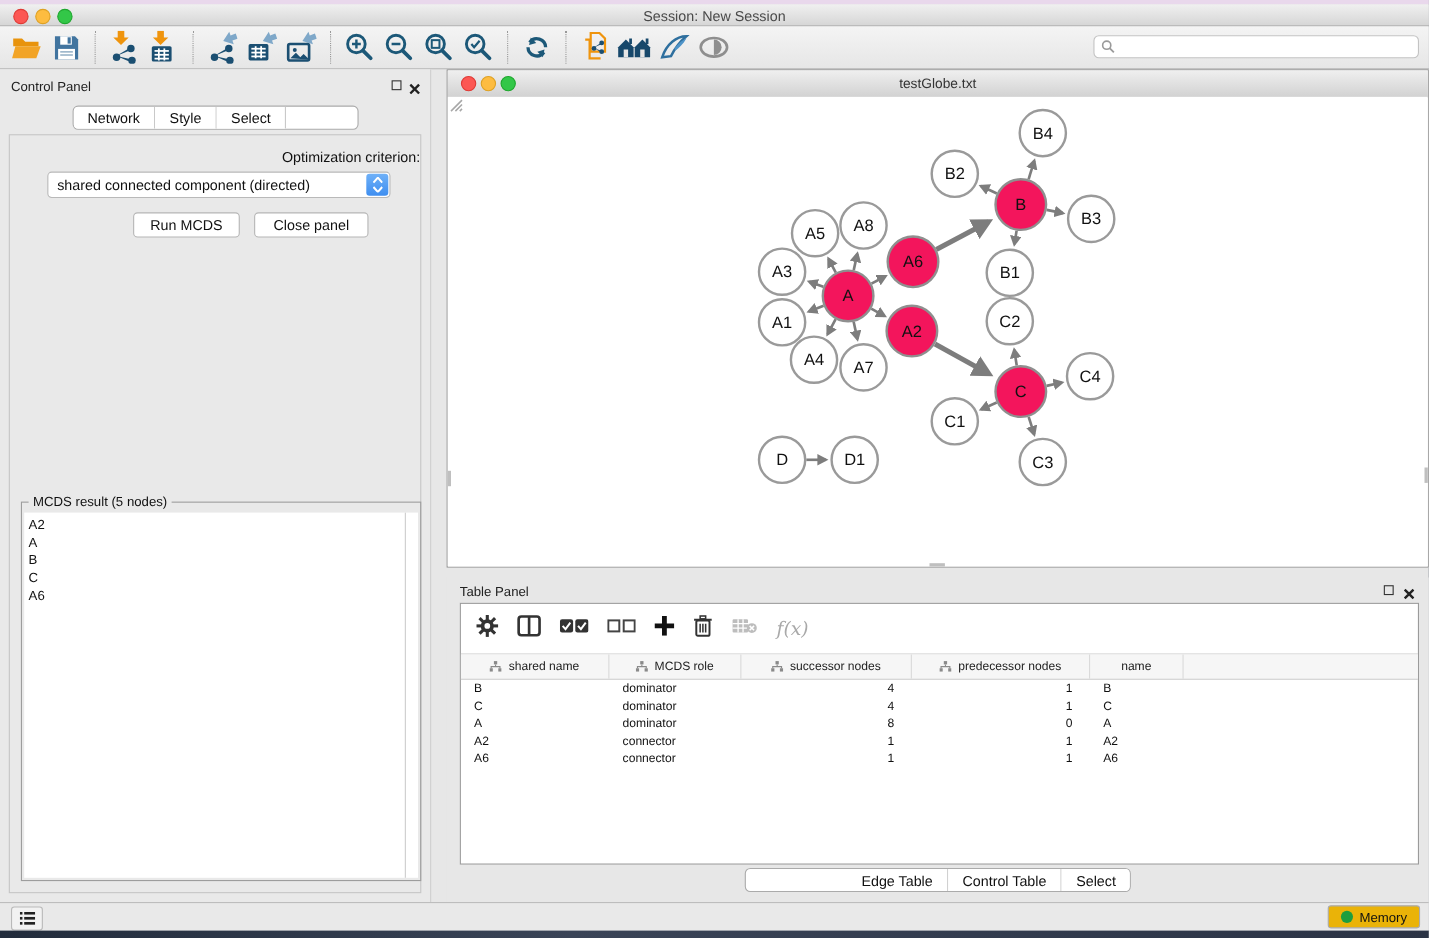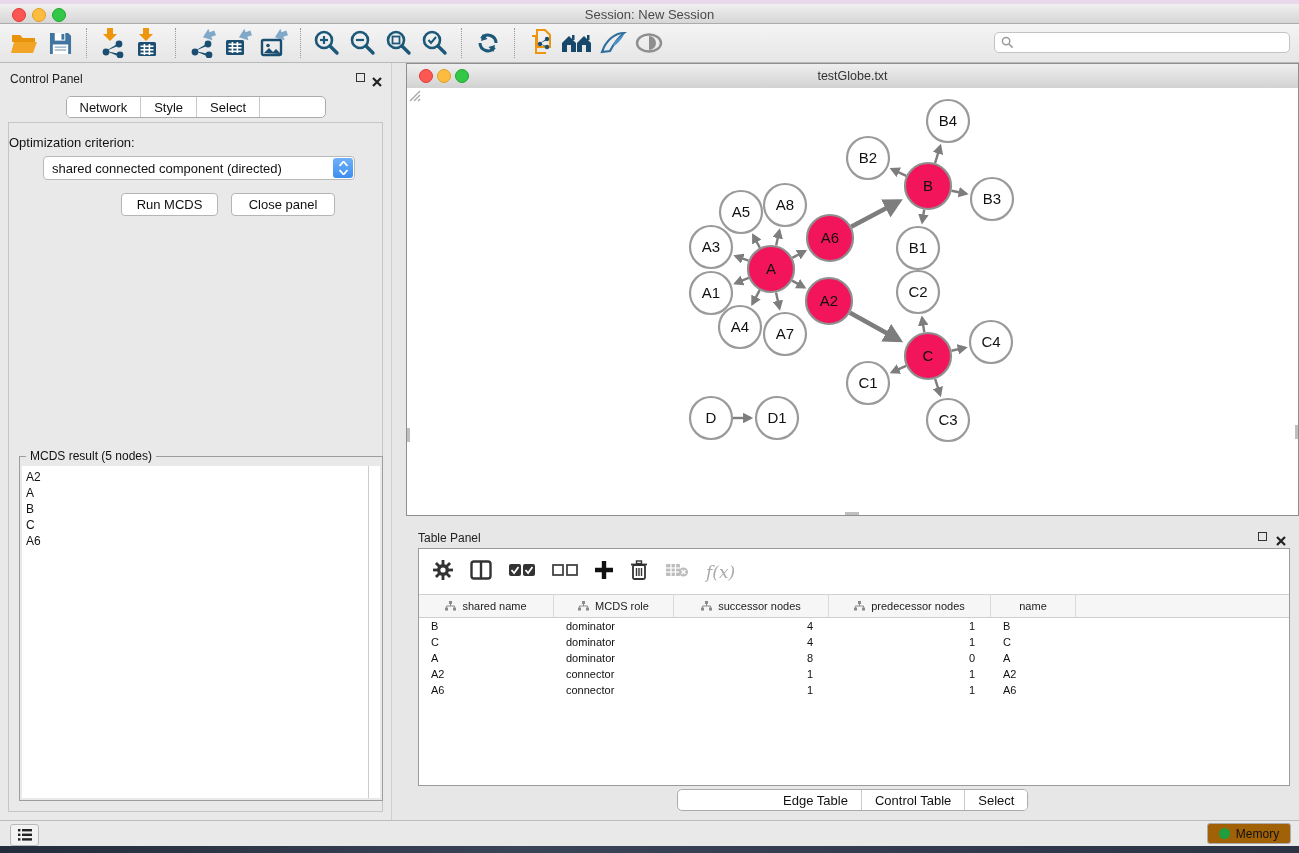--- a/index.html
+++ b/index.html
@@ -30,21 +30,21 @@
   .panel-head{position:relative;height:30px;}
   .panel-head .ptitle{position:absolute;left:10px;top:9px;font-size:12px;color:#222;}
   .mini-ico{position:absolute;top:10px;width:11px;height:11px;cursor:default;}
   .float-sq{border:1.6px solid #333;width:9px;height:9px;box-sizing:border-box;}
   .seg{display:flex;border:1px solid #ABABAB;border-radius:5px;overflow:hidden;background:#fff;height:22px;box-sizing:border-box;}
   .seg .sg{padding:0 13px;font-size:13px;color:#111;display:flex;align-items:center;border-right:1px solid #C9C9C9;background:#fff;}
   .seg .sg:last-child{border-right:none;}
   .seg .sg.active{background:#3D9DF8;color:#fff;border-right-color:#3D9DF8;margin-top:24px;}
   .cp-tabs{position:absolute;top:33px;left:50%;transform:translateX(-50%);}
   .cp-box{position:absolute;left:8px;top:59px;width:375px;height:690px;border:1px solid #C6C6C6;background:#E9E9E9;box-sizing:border-box;}
-  .crit-label{position:absolute;left:0;right:0;top:12px;text-align:left;font-size:13px;color:#111;}
+  .crit-label{position:absolute;left:0;right:0;top:12px;text-align:right;font-size:13px;color:#111;}
   .mac-select{position:absolute;left:34px;top:33px;width:312px;height:24px;background:#fff;border:1px solid #B9B9B9;
     border-radius:4px;display:flex;align-items:center;box-sizing:border-box;overflow:hidden;}
   .mac-select .val{flex:1;font-size:13px;padding-left:8px;color:#111;white-space:nowrap;}
   .mac-select .step{width:20px;align-self:stretch;background:linear-gradient(#6FB1F8,#3E8EF0);display:flex;flex-direction:column;
     align-items:center;justify-content:center;gap:2px;border-radius:3px;margin:1px;}
   .btn{position:absolute;height:23px;background:#fff;border:1px solid #B5B5B5;border-radius:4px;
     font-size:13px;color:#111;display:flex;align-items:center;justify-content:center;box-sizing:border-box;margin-left:28px;}
   .fieldset{position:absolute;left:10px;top:333px;width:364px;height:345px;border:1px solid #9D9D9D;box-sizing:border-box;}
   .fieldset .legend{position:absolute;left:6px;top:-8px;background:#E9E9E9;padding:0 4px;font-size:12px;color:#111;}
   .result-list{position:absolute;left:2px;top:9px;right:13px;bottom:2px;background:#fff;font-size:12px;color:#111;
@@ -75,21 +75,21 @@
   .trow{display:flex;height:16px;line-height:16px;}
   .trow .c{box-sizing:border-box;overflow:hidden;white-space:nowrap;}
   .c.al{padding-left:12px;text-align:left;}
   .c.ar{padding-right:16px;text-align:right;}
   .tp-tabs{position:absolute;left:50%;transform:translateX(-50%);top:264px;}
 
   
   .status-bar{position:absolute;left:0;top:820px;width:100%;height:26px;background:#E9E9E9;border-top:1px solid #BDBDBD;box-sizing:border-box;}
   .list-btn{position:absolute;left:10px;top:3px;width:27px;height:20px;background:#F2F2F2;border:1px solid #B9B9B9;border-radius:3px;
     display:flex;align-items:center;justify-content:center;}
-  .mem-btn{position:absolute;right:8px;top:2px;width:84px;height:21px;background:#a16207;border:1px solid #ABABAB;border-radius:3px;
+  .mem-btn{position:absolute;right:8px;top:2px;width:84px;height:21px;background:#eab308;border:1px solid #ABABAB;border-radius:3px;
     display:flex;align-items:center;justify-content:center;gap:6px;font-size:12px;color:#111;box-sizing:border-box;}
   .mem-dot{width:11px;height:11px;border-radius:50%;background:#1E9E3E;}
   .bottom-strip{position:absolute;left:0;top:846px;width:100%;height:7px;background:linear-gradient(90deg,#222C3C,#3A4457 40%,#2B3345);}
 </style>
 </head>
 <body>
 
 <div id="app">
   <div class="top-strip"></div>
 

